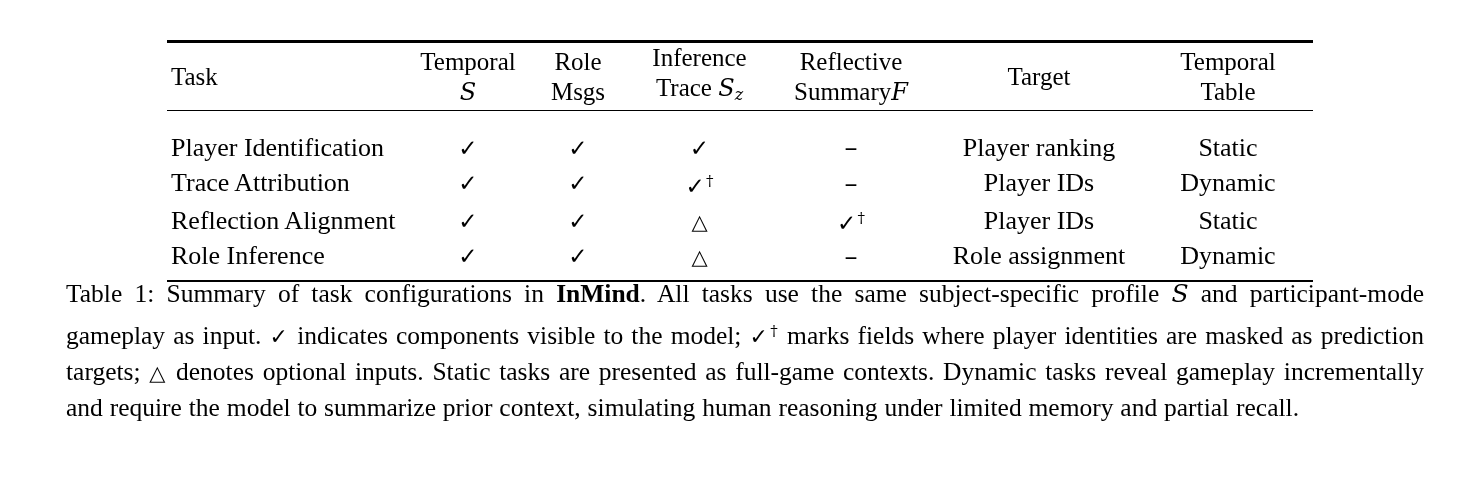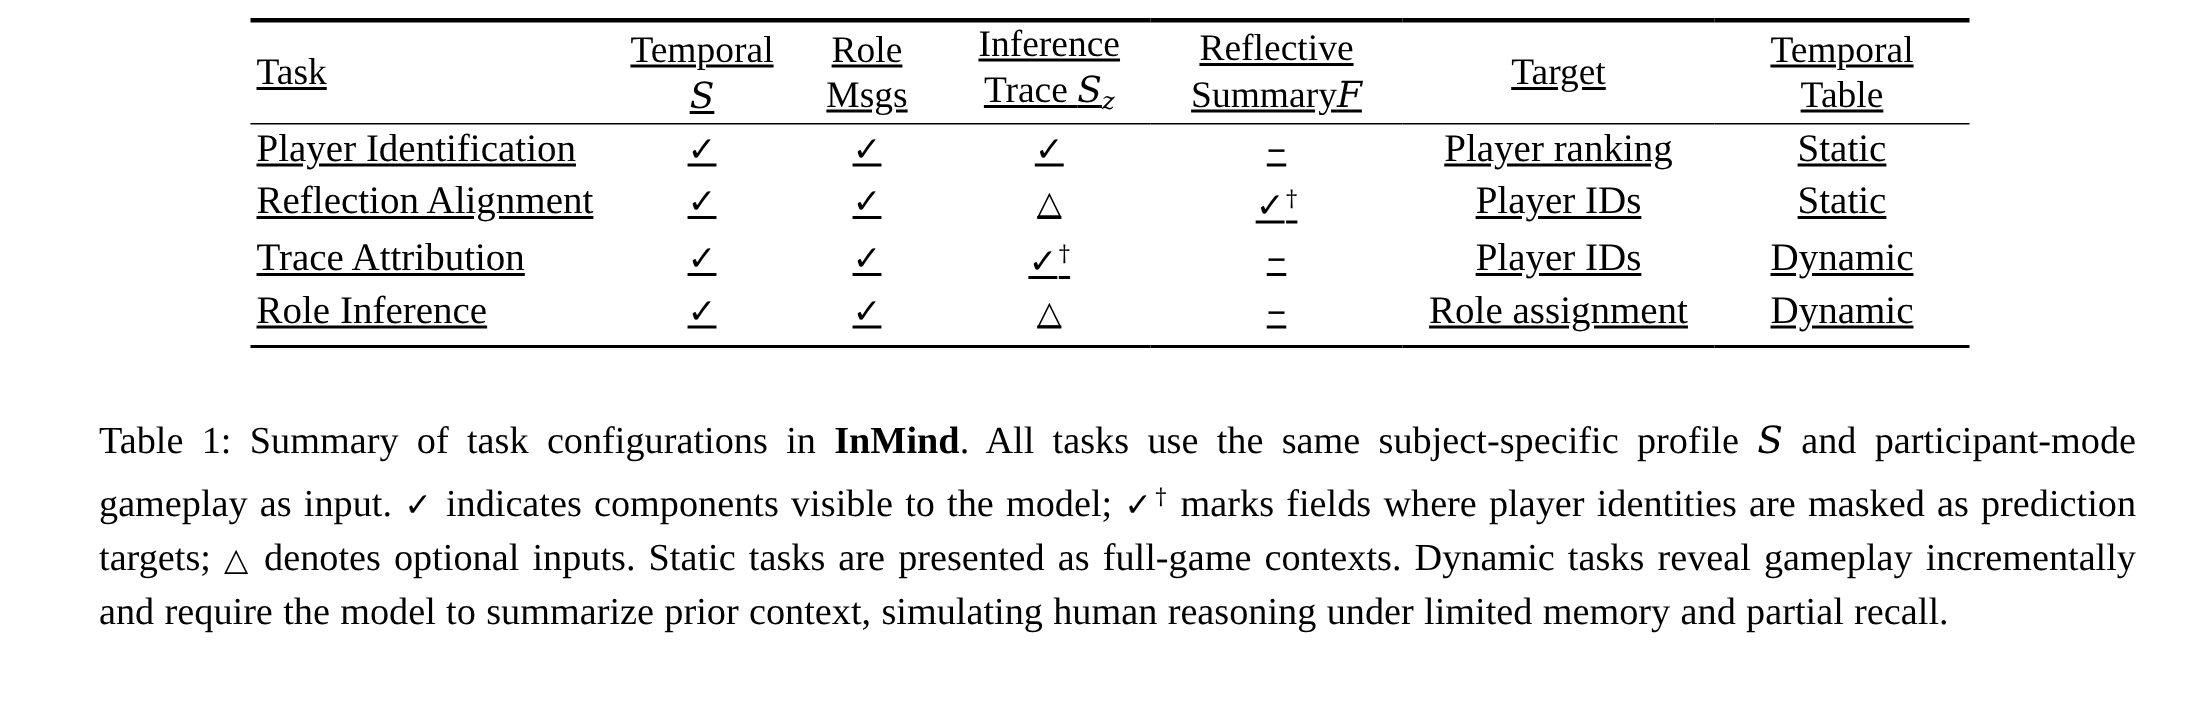--- a/index.html
+++ b/index.html
@@ -19,23 +19,22 @@
   .page {
     position: relative;
     width: 1472px;
     height: 485px;
   }
 
   
   .table-wrap {
     position: absolute;
     left: 167px;
-    top: 12px;
+    top: 40px;
     width: 1146px;
-    text-decoration: underline;
   }
 
   table.tbl {
     border-collapse: collapse;
     width: 100%;
     table-layout: fixed;
   }
 
   table.tbl td, table.tbl th {
     padding: 0;
@@ -96,21 +95,21 @@
     font-size: 26px;
     line-height: 32.5px;
     height: 32.5px;
     text-align: center;
     white-space: nowrap;
   }
   .brow td.task-c {
     text-align: left;
     padding-left: 4px;
   }
-  .brow.first td { padding-top: 0; }
+  .brow.first td { padding-top: 20px; }
   .brow.last  td { padding-bottom: 7px; }
 
   .mark {
     font-family: "DejaVu Sans", sans-serif;
     font-size: 23px;
     line-height: 1;
   }
   .mark.tri { font-size: 21px; }
   .dag {
     font-family: "DejaVu Serif", "Liberation Serif", serif;
@@ -208,39 +207,39 @@
         <td class="task-c">Player Identification</td>
         <td><span class="mark">✓</span></td>
         <td><span class="mark">✓</span></td>
         <td><span class="mark">✓</span></td>
         <td><span class="dash">–</span></td>
         <td>Player ranking</td>
         <td>Static</td>
       </tr>
 
       <tr class="brow">
+        <td class="task-c">Trace Attribution</td>
+        <td><span class="mark">✓</span></td>
+        <td><span class="mark">✓</span></td>
+        <td><span class="mark">✓</span><span class="dag">†</span></td>
+        <td><span class="dash">–</span></td>
+        <td>Player IDs</td>
+        <td>Dynamic</td>
+      </tr>
+
+      <tr class="brow">
         <td class="task-c">Reflection Alignment</td>
         <td><span class="mark">✓</span></td>
         <td><span class="mark">✓</span></td>
         <td><span class="mark tri">△</span></td>
         <td><span class="mark">✓</span><span class="dag">†</span></td>
         <td>Player IDs</td>
         <td>Static</td>
       </tr>
 
-      <tr class="brow">
-        <td class="task-c">Trace Attribution</td>
-        <td><span class="mark">✓</span></td>
-        <td><span class="mark">✓</span></td>
-        <td><span class="mark">✓</span><span class="dag">†</span></td>
-        <td><span class="dash">–</span></td>
-        <td>Player IDs</td>
-        <td>Dynamic</td>
-      </tr>
-
       <tr class="brow last">
         <td class="task-c">Role Inference</td>
         <td><span class="mark">✓</span></td>
         <td><span class="mark">✓</span></td>
         <td><span class="mark tri">△</span></td>
         <td><span class="dash">–</span></td>
         <td>Role assignment</td>
         <td>Dynamic</td>
       </tr>
 

